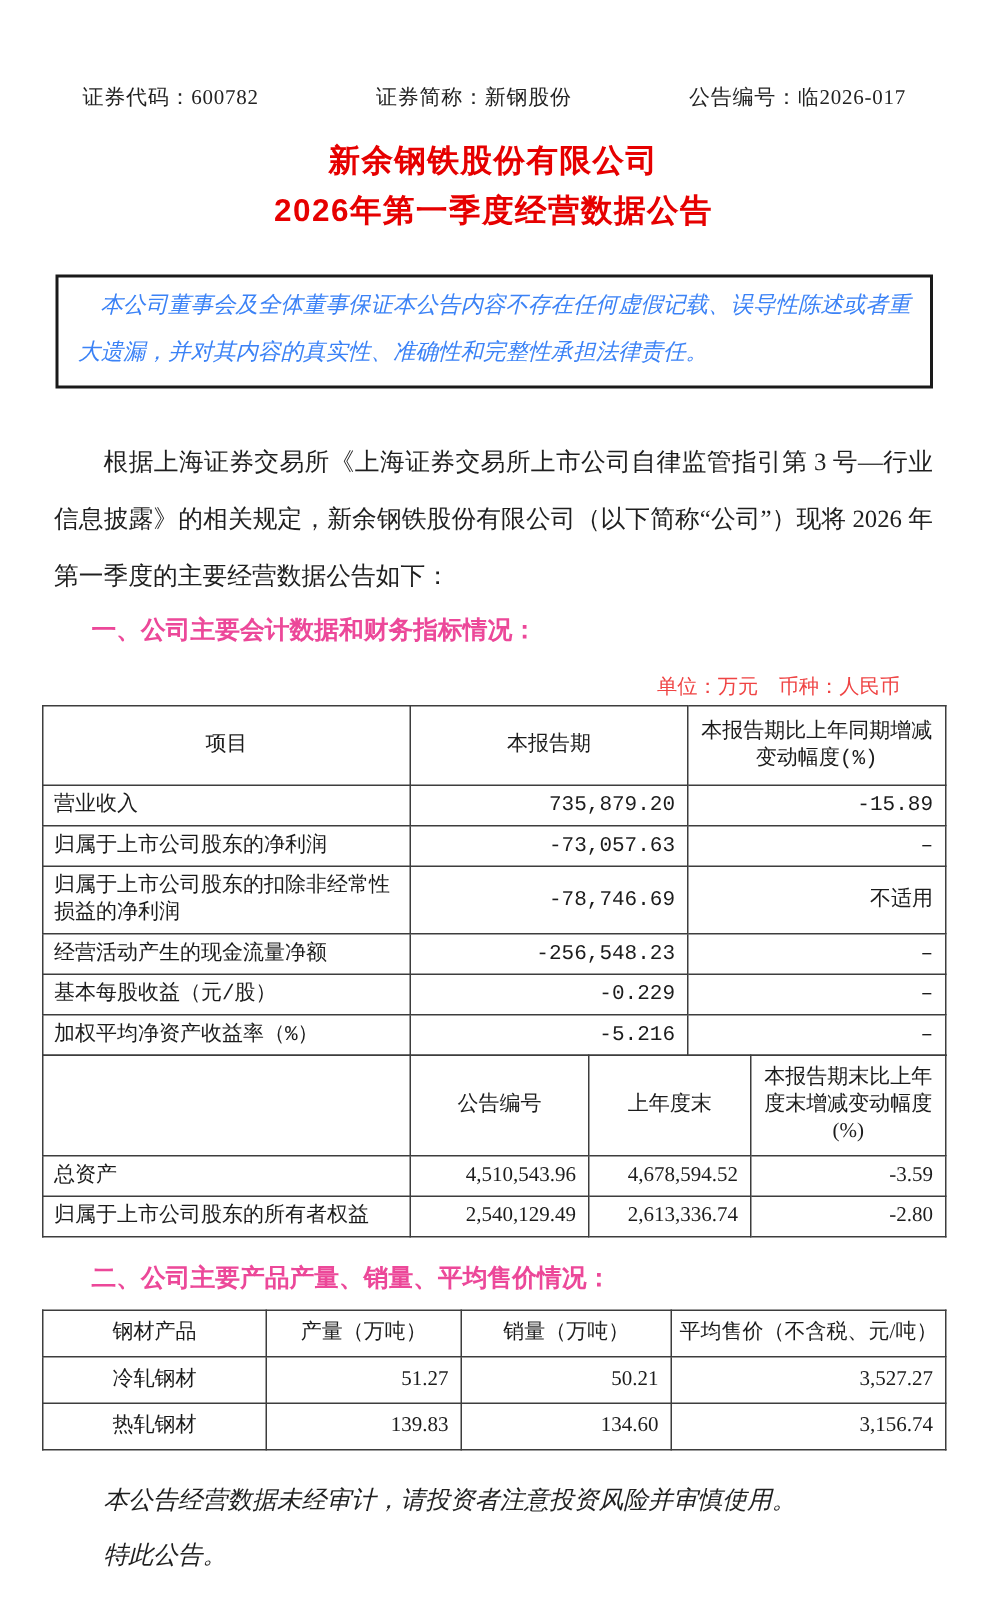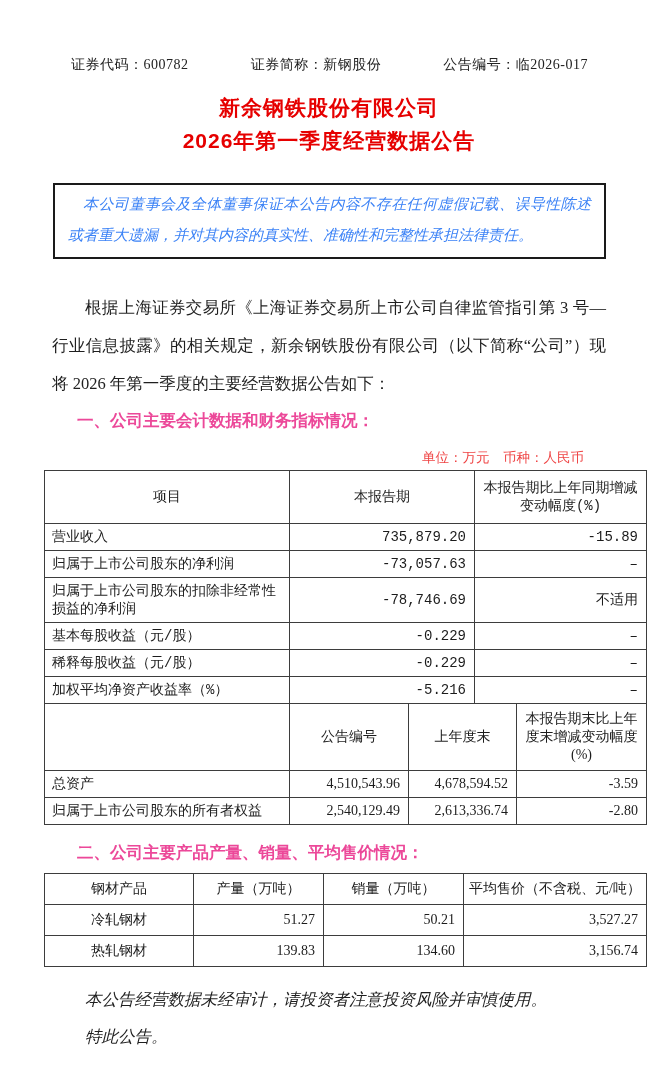--- a/index.html
+++ b/index.html
@@ -6,21 +6,21 @@
   html, body { background: #ffffff; }
   body { font-family: "Liberation Serif", "DejaVu Serif", serif; color: #1f1f1f; }
 
   .page {
     position: relative;
     width: 658px;
     height: 1076px;
     margin: 0 auto;
     background: #ffffff;
     overflow: hidden;
-    padding: 0 44px;
+    padding: 0 28px;
   }
 
   
   .doc-header {
     display: flex;
     justify-content: space-between;
     margin-top: 56px;
     padding: 0 26px 0 27px;
     font-size: 14px;
     letter-spacing: 0.5px;
@@ -163,26 +163,26 @@
         <td class="lbl">归属于上市公司股东的净利润</td>
         <td class="num">-73,057.63</td>
         <td class="num">–</td>
       </tr>
       <tr>
         <td class="lbl">归属于上市公司股东的扣除非经常性损益的净利润</td>
         <td class="num">-78,746.69</td>
         <td class="num">不适用</td>
       </tr>
       <tr>
+        <td class="lbl">经营活动产生的现金流量净额</td>
+        <td class="num">-256,548.23</td>
+        <td class="num">–</td>
+      </tr>
+      <tr>
         <td class="lbl">基本每股收益（元/股）</td>
-        <td class="num">-0.229</td>
-        <td class="num">–</td>
-      </tr>
-      <tr>
-        <td class="lbl">稀释每股收益（元/股）</td>
         <td class="num">-0.229</td>
         <td class="num">–</td>
       </tr>
       <tr>
         <td class="lbl">加权平均净资产收益率（%）</td>
         <td class="num">-5.216</td>
         <td class="num">–</td>
       </tr>
     </tbody>
   </table>

